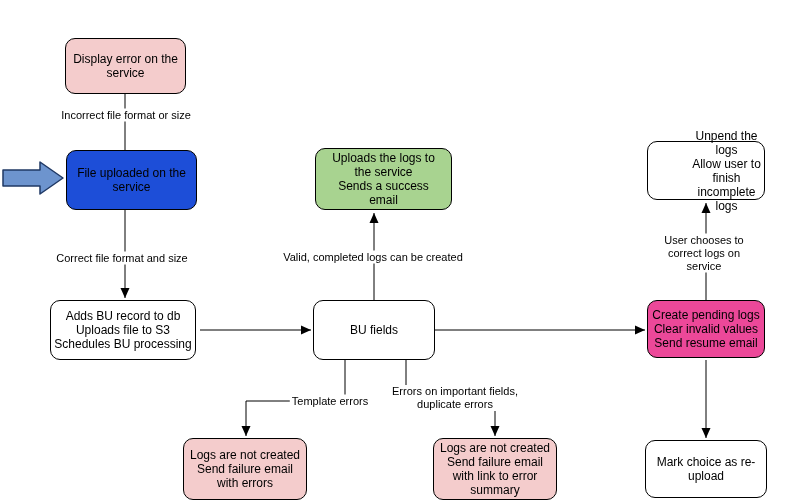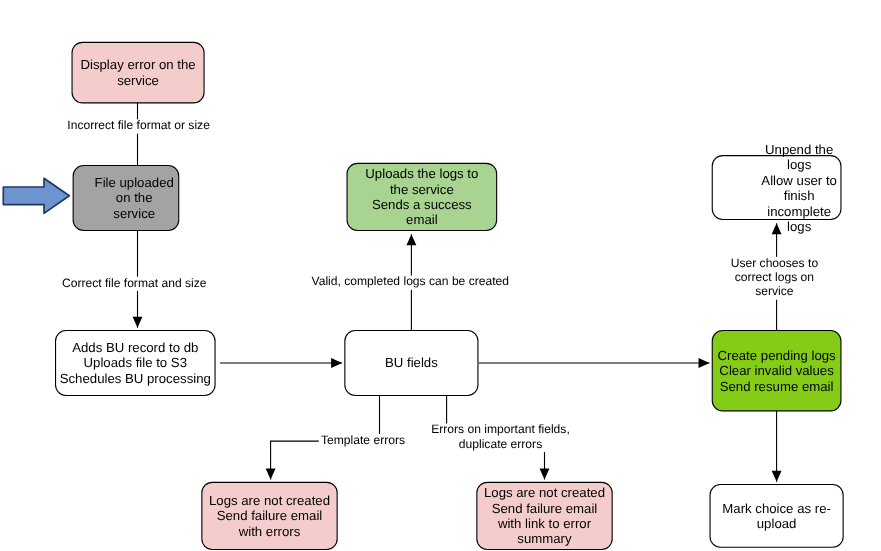--- a/index.html
+++ b/index.html
@@ -66,39 +66,39 @@
       <path d="M406,360 L406,399 L495,399 L495,436" marker-end="url(#arr)"></path>
       <path d="M706,300 L706,203" marker-end="url(#arr)"></path>
       <path d="M706,360 L706,438" marker-end="url(#arr)"></path>
     </g>
     <polygon points="3,170 40,170 40,162 63,178 40,194 40,186 3,186" stroke-width="1.5" stroke-linejoin="round" fill="#6d94ce" stroke="#1f3864"></polygon>
   </svg>
 
   <div class="node" style="left: 65px; top: 5px; width: 121px; height: 56px; background-color: rgb(244, 204, 204); border-color: rgb(0, 0, 0); margin-top: 33px;">Display error on the
 service</div>
 
-  <div class="node" style="left: 66px; top: 150px; width: 97px; height: 60px; background-color: #a3a3a3; border-color: rgb(0, 0, 0); padding-left: 18px;">File uploaded on the
+  <div class="node" style="left: 66px; top: 150px; width: 131px; height: 60px; background-color: #1d4ed8; border-color: rgb(0, 0, 0);">File uploaded on the
 service</div>
 
   <div class="node" style="left: 50px; top: 300px; width: 146px; height: 60px; background-color: rgb(255, 255, 255); border-color: rgb(0, 0, 0);">Adds BU record to db
 Uploads file to S3
 Schedules BU processing</div>
 
   <div class="node" style="left: 313px; top: 300px; width: 122px; height: 60px; background-color: rgb(255, 255, 255); border-color: rgb(0, 0, 0);">BU fields</div>
 
   <div class="node" style="left: 315px; top: 148px; width: 137px; height: 62px; background-color: rgb(168, 211, 144); border-color: rgb(0, 0, 0);">Uploads the logs to
 the service
 Sends a success
 email</div>
 
   <div class="node" style="left: 647px; top: 141px; width: 118px; height: 59px; background-color: rgb(255, 255, 255); border-color: rgb(0, 0, 0); padding-left: 44px;">Unpend the logs
 Allow user to finish
 incomplete logs</div>
 
-  <div class="node" style="left: 647px; top: 300px; width: 118px; height: 74px; background-color: #84cc16; border-color: rgb(0, 0, 0);">Create pending logs
+  <div class="node" style="left: 647px; top: 300px; width: 118px; height: 58px; background-color: #ec4899; border-color: rgb(0, 0, 0);">Create pending logs
 Clear invalid values
 Send resume email</div>
 
   <div class="node" style="left: 183px; top: 438px; width: 124px; height: 62px; background-color: rgb(244, 204, 204); border-color: rgb(0, 0, 0);">Logs are not created
 Send failure email
 with errors</div>
 
   <div class="node" style="left: 433px; top: 438px; width: 124px; height: 62px; background-color: rgb(244, 204, 204); border-color: rgb(0, 0, 0);">Logs are not created
 Send failure email
 with link to error

